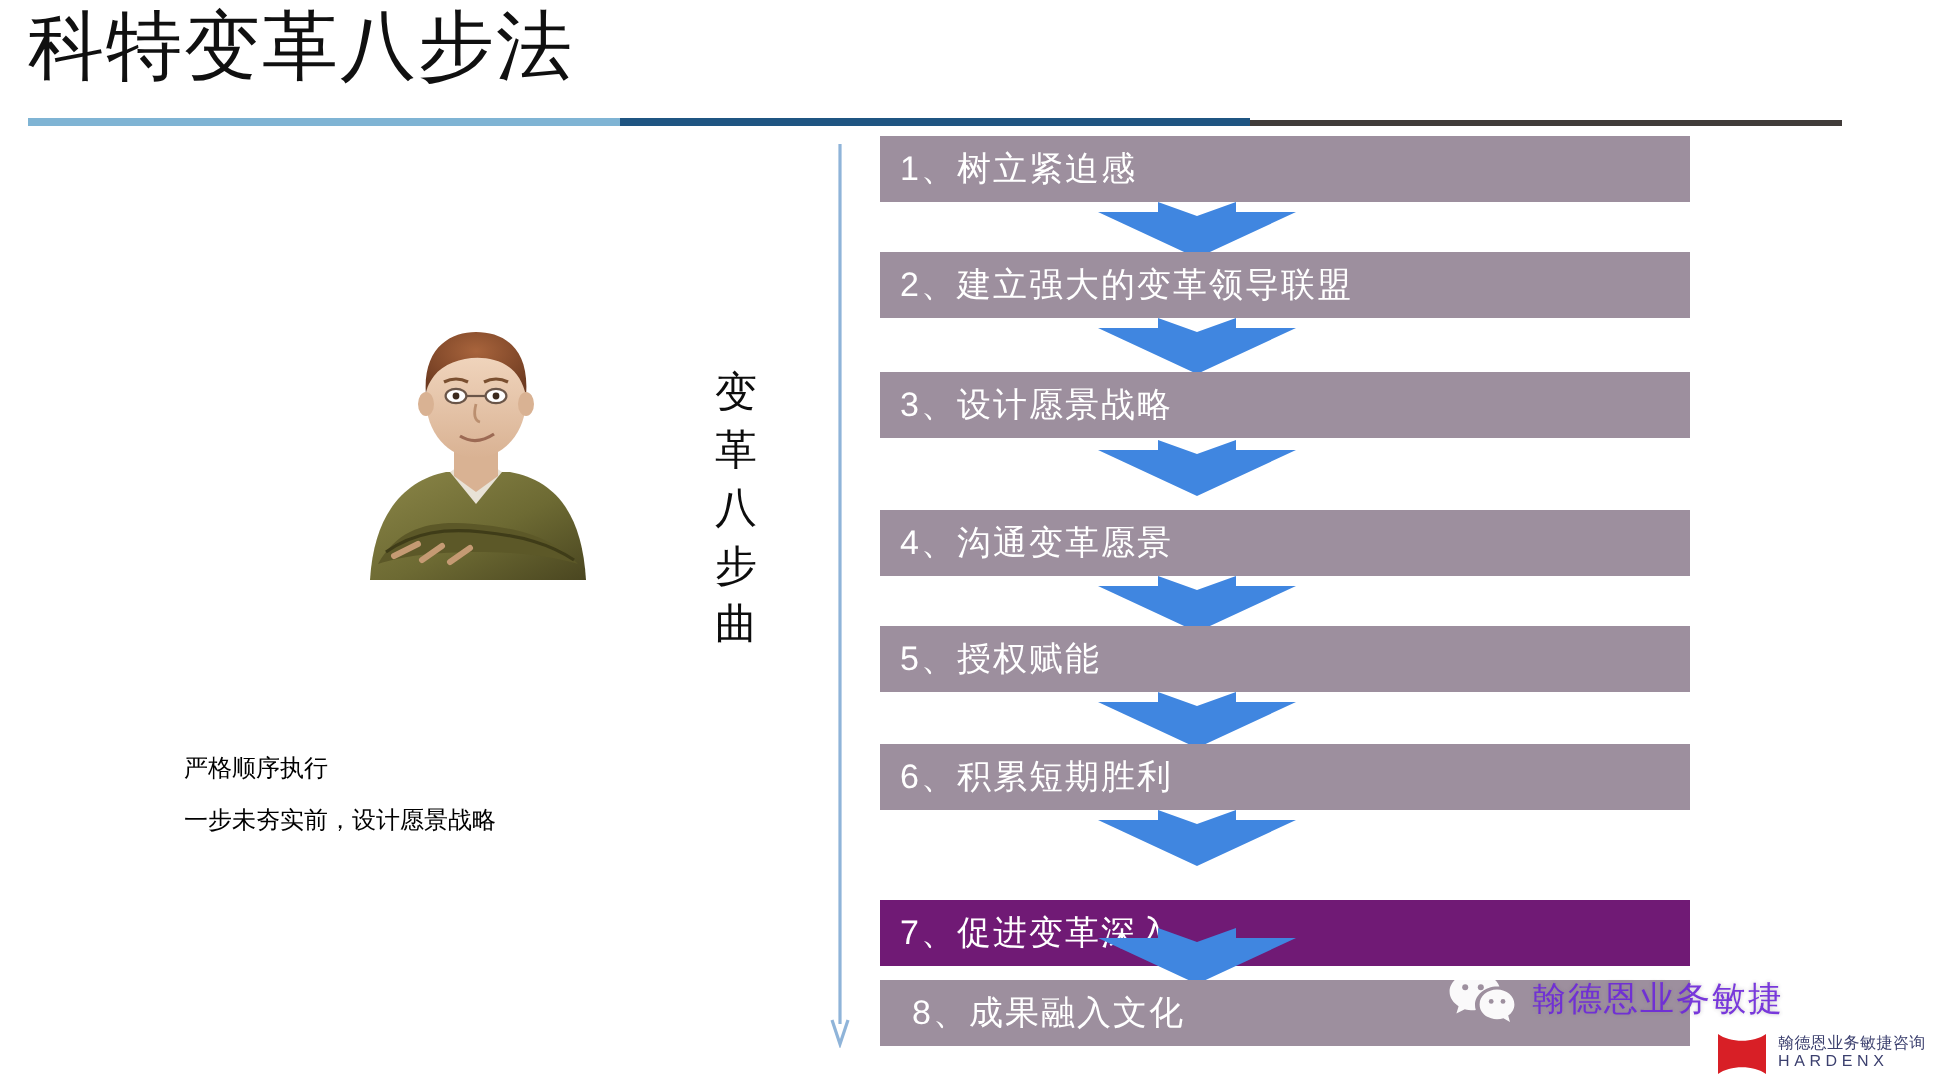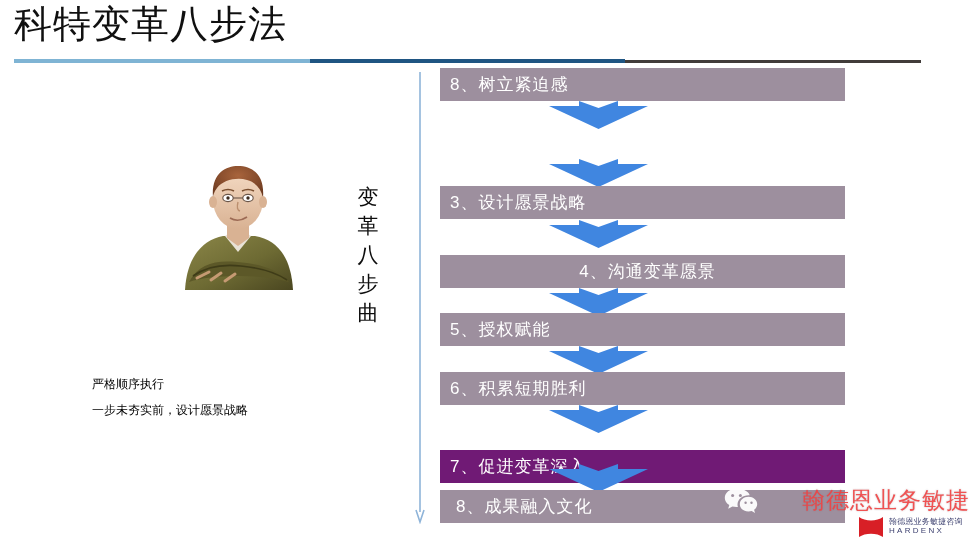--- a/index.html
+++ b/index.html
@@ -118,27 +118,26 @@
   
   #watermark {
     position: absolute;
     left: 724px;
     top: 485px;
     display: flex;
     align-items: center;
     gap: 8px;
   }
   #watermark-text {
-    font-size: 23px;
-    color: #ef4444;
+    font-size: 17px;
+    color: #6d28d9;
     opacity: .92;
     letter-spacing: 1px;
     text-shadow: 0 0 2px rgba(120,110,120,.45);
     white-space: nowrap;
-    margin-left: 36px;
   }
   #wechat-icon { width: 34px; height: 28px; flex: 0 0 auto; }
 
   
   #brand-logo {
     position: absolute;
     left: 858px;
     top: 516px;
     display: flex;
     align-items: center;
@@ -235,44 +234,47 @@
   </div>
 
   <div id="flow-connector">
     <svg viewBox="0 0 12 452" width="12" height="452" aria-hidden="true">
       <line x1="6" y1="0" x2="6" y2="440" stroke="#8fb4d9" stroke-width="1.6"></line>
       <path d="M2 438 L6 450 L10 438" fill="none" stroke="#8fb4d9" stroke-width="1.6"></path>
     </svg>
   </div>
 
   <div class="step-box" style="top:68px;  background:#9d8f9e;">
-      <span>8、树立紧迫感</span>
+      <span>1、树立紧迫感</span>
     </div>
   <div class="step-arrow" style="top:101px;">
     <svg viewBox="0 0 99 28" width="99" height="28" aria-hidden="true">
         <path d="M0 5 L30 5 L30 0 L49.5 7 L69 0 L69 5 L99 5 L49.5 28 Z" fill="#4086e0"></path>
       </svg>
   </div>
 
+  <div class="step-box" style="top:126px; background:#9d8f9e;">
+      <span>2、建立强大的变革领导联盟</span>
+    </div>
   <div class="step-arrow" style="top:159px;">
     <svg viewBox="0 0 99 28" width="99" height="28" aria-hidden="true">
         <path d="M0 5 L30 5 L30 0 L49.5 7 L69 0 L69 5 L99 5 L49.5 28 Z" fill="#4086e0"></path>
       </svg>
   </div>
 
   <div class="step-box" style="top:186px; background:#9d8f9e;">
       <span>3、设计愿景战略</span>
     </div>
   <div class="step-arrow" style="top:220px;">
     <svg viewBox="0 0 99 28" width="99" height="28" aria-hidden="true">
         <path d="M0 5 L30 5 L30 0 L49.5 7 L69 0 L69 5 L99 5 L49.5 28 Z" fill="#4086e0"></path>
       </svg>
   </div>
 
-  <div class="step-box" style="top:255px; background:#9d8f9e;justify-content:center;">
+  <div class="step-box" style="top:255px; background:#9d8f9e;">
       <span>4、沟通变革愿景</span>
     </div>
   <div class="step-arrow" style="top:288px;">
     <svg viewBox="0 0 99 28" width="99" height="28" aria-hidden="true">
         <path d="M0 5 L30 5 L30 0 L49.5 7 L69 0 L69 5 L99 5 L49.5 28 Z" fill="#4086e0"></path>
       </svg>
   </div>
 
   <div class="step-box" style="top:313px; background:#9d8f9e;">
       <span>5、授权赋能</span>

